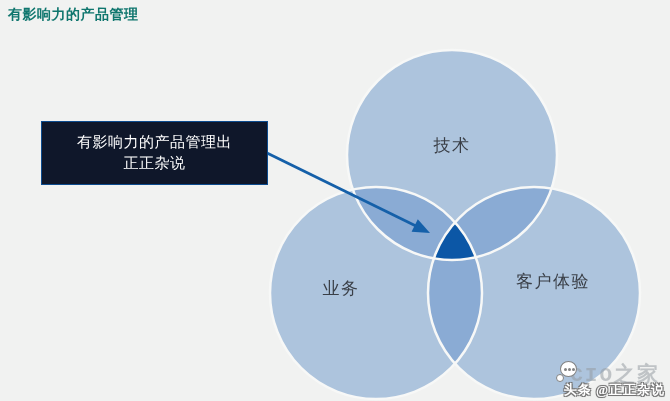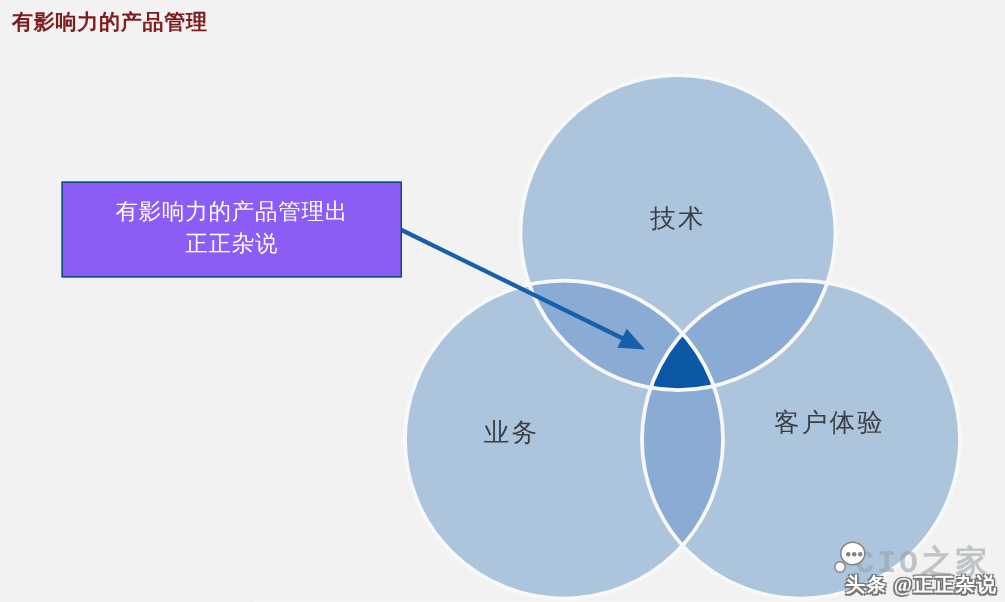--- a/index.html
+++ b/index.html
@@ -5,34 +5,34 @@
   html,body { margin:0; padding:0; }
   .page {
     position:relative;
     width:670px; height:401px;
     background:#f1f2f1;
     overflow:hidden;
     font-family:"Liberation Serif", serif;
   }
   .page-title {
     position:absolute; left:8px; top:6px;
-    font-size:14px; font-weight:600; color:#7f1d1d;
+    font-size:14px; font-weight:600; color:#0f766e;
     letter-spacing:0.5px;
     text-align:right;
   }
   .venn-svg { position:absolute; left:0; top:0; }
   .vlabel {
     font-size:17px; letter-spacing:1.5px;
     font-family:"Liberation Serif", serif;
   }
   .c-outline { fill:none; stroke-width:2.5px; }
   .callout {
     position:absolute; left:41px; top:121px;
     width:227px; height:64px;
-    background:#8b5cf6;
+    background:#0f172a;
     border:1px solid #0c4b8e;
     box-sizing:border-box;
     display:flex; flex-direction:column;
     align-items:center; justify-content:center;
     color:#ffffff; font-size:15px; line-height:21px;
     text-align:center; letter-spacing:0.5px;
   }
   .watermark { position:absolute; right:0; bottom:0; width:220px; height:50px; }
   .cio-watermark {
     position:absolute; right:10px; bottom:13px;

